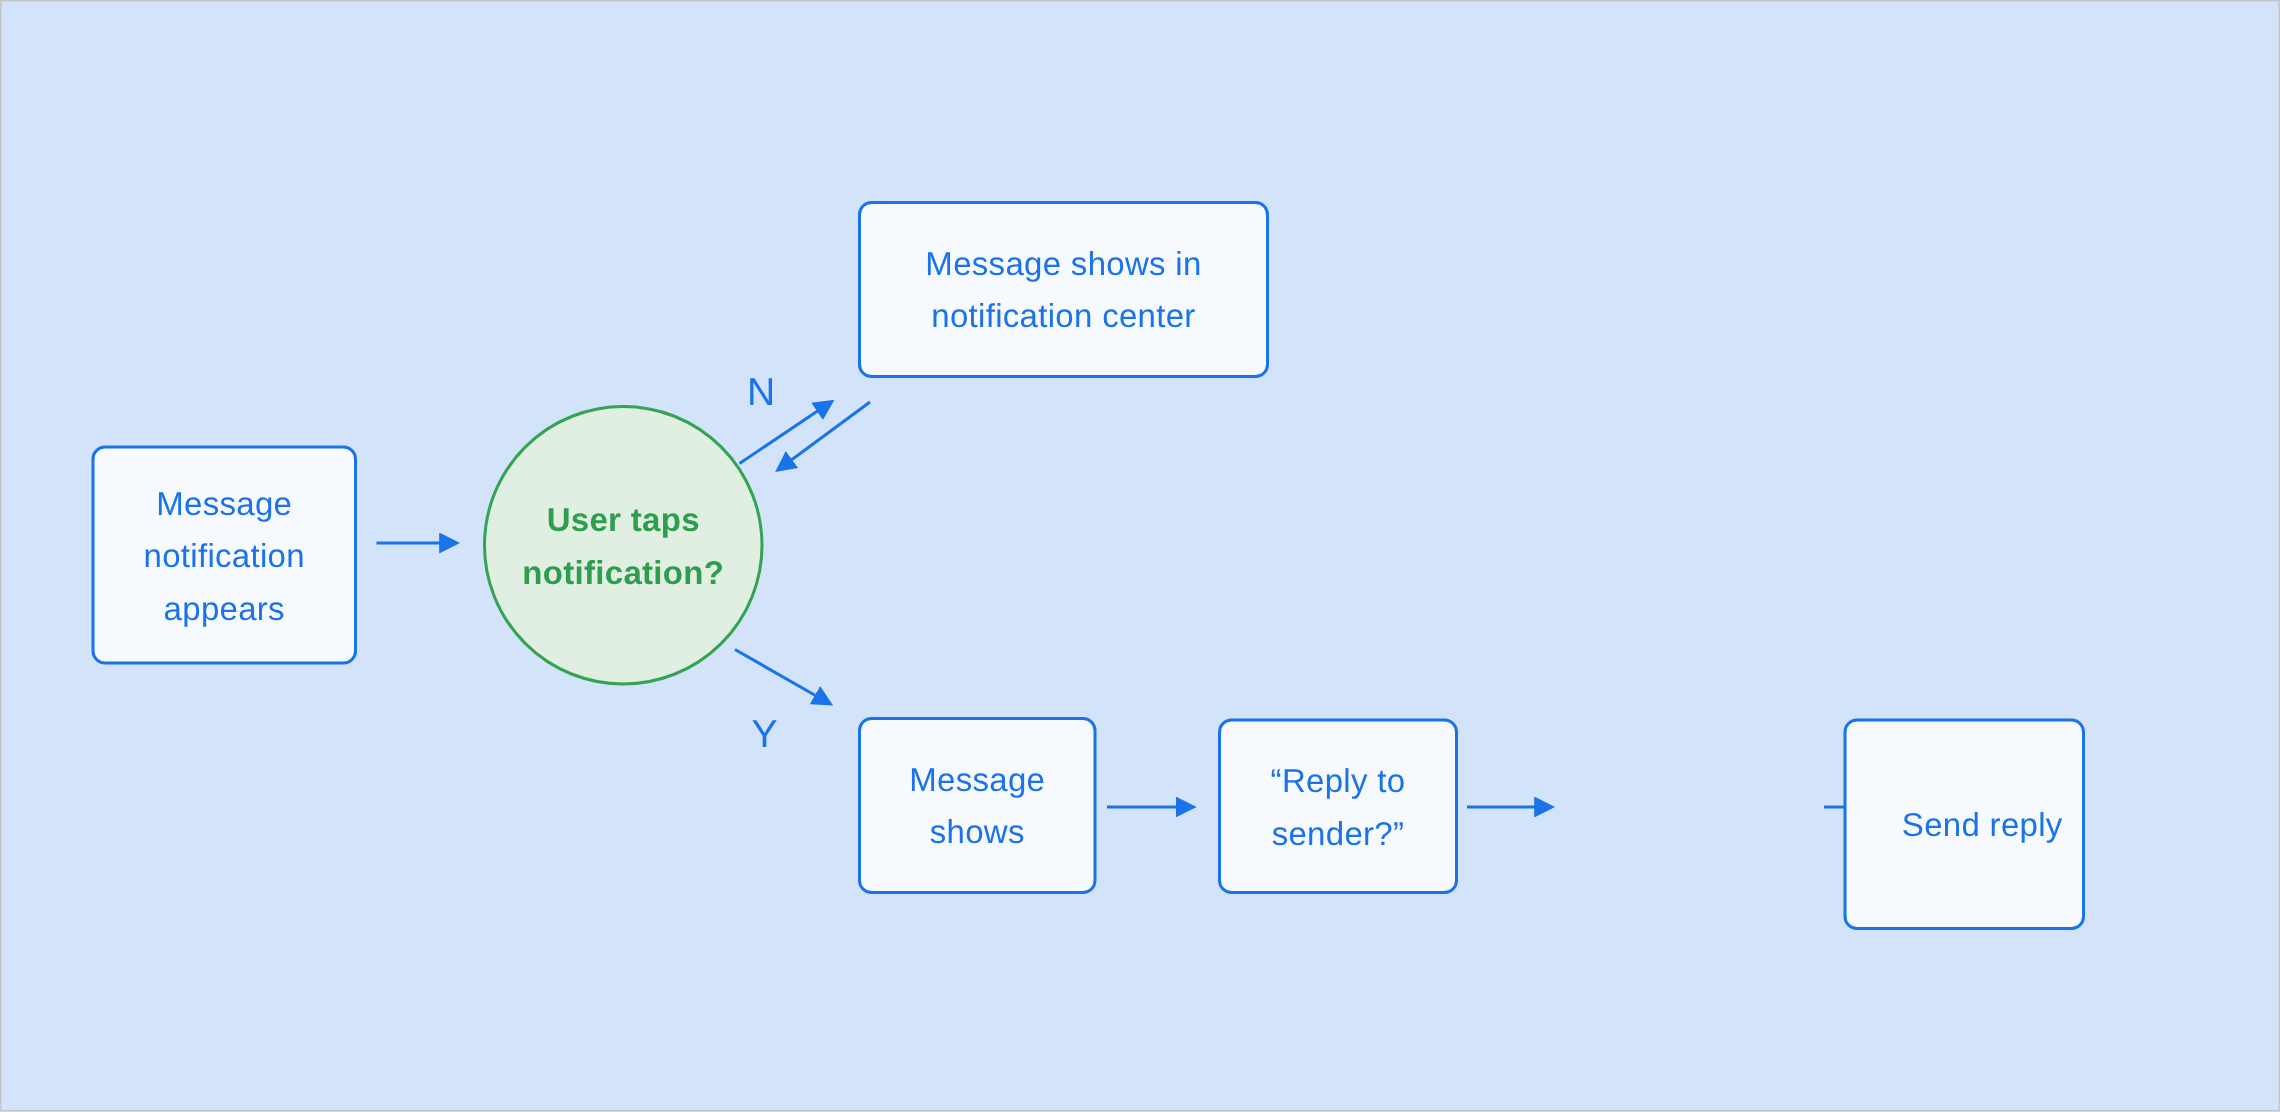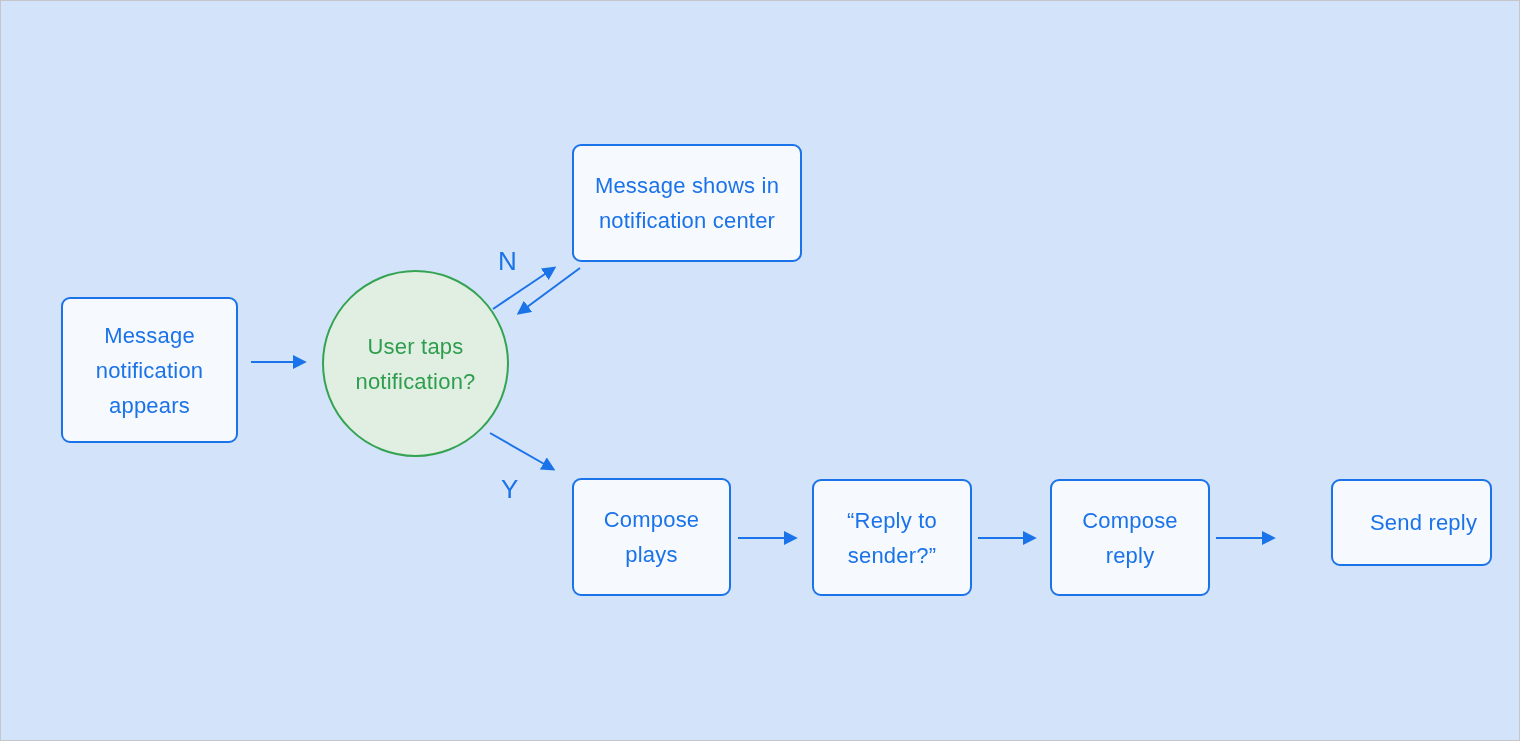--- a/index.html
+++ b/index.html
@@ -33,20 +33,21 @@
     border-radius: 9px;
     color: #1a73e8;
     padding: 6px 8px;
   }
   .circle {
     background: #e1efe3;
     border: 2px solid #34a352;
     border-radius: 50%;
     color: #2e9e4e;
     padding: 10px;
+    font-weight: bold;
   }
   .edge-label {
     position: absolute;
     color: #1a73e8;
     font-size: 26px;
     line-height: 26px;
   }
   #edges {
     position: absolute;
     left: 0;
@@ -79,36 +80,33 @@
   </svg>
 
   <div class="node box" style="left:60px; top:296px; width:177px; height:146px;">
     <span>Message notification appears</span>
   </div>
 
   <div class="node circle" style="left:321px; top:269px; width:187px; height:187px;">
     <span>User taps notification?</span>
   </div>
 
-  <div class="node box" style="left:571px; top:143px; width:230px; height:118px;text-align:center;">
+  <div class="node box" style="left:571px; top:133px; width:274px; height:118px;text-align:center;">
     <span>Message shows in notification center</span>
   </div>
 
   <div class="node box" style="left:571px; top:477px; width:159px; height:118px;">
-    <span>Compose plays</span>
+    <span>Message shows</span>
   </div>
 
   <div class="node box" style="left:811px; top:478px; width:160px; height:117px;justify-content:center;">
     <span>“Reply to sender?”</span>
   </div>
 
-  <div class="node box" style="left:1049px; top:478px; width:160px; height:117px;">
-    <span>Compose reply</span>
-  </div>
 
-  <div class="node box" style="left:1330px; top:478px; width:161px; height:87px;padding-left:32px;">
+  <div class="node box" style="left:1228px; top:478px; width:161px; height:141px;padding-left:32px;">
     <span>Send reply</span>
   </div>
 
   <div class="edge-label" style="left:497px; top:247px;">N</div>
   <div class="edge-label" style="left:500px; top:475px;">Y</div>
 
 </div>
 
 </body></html>

